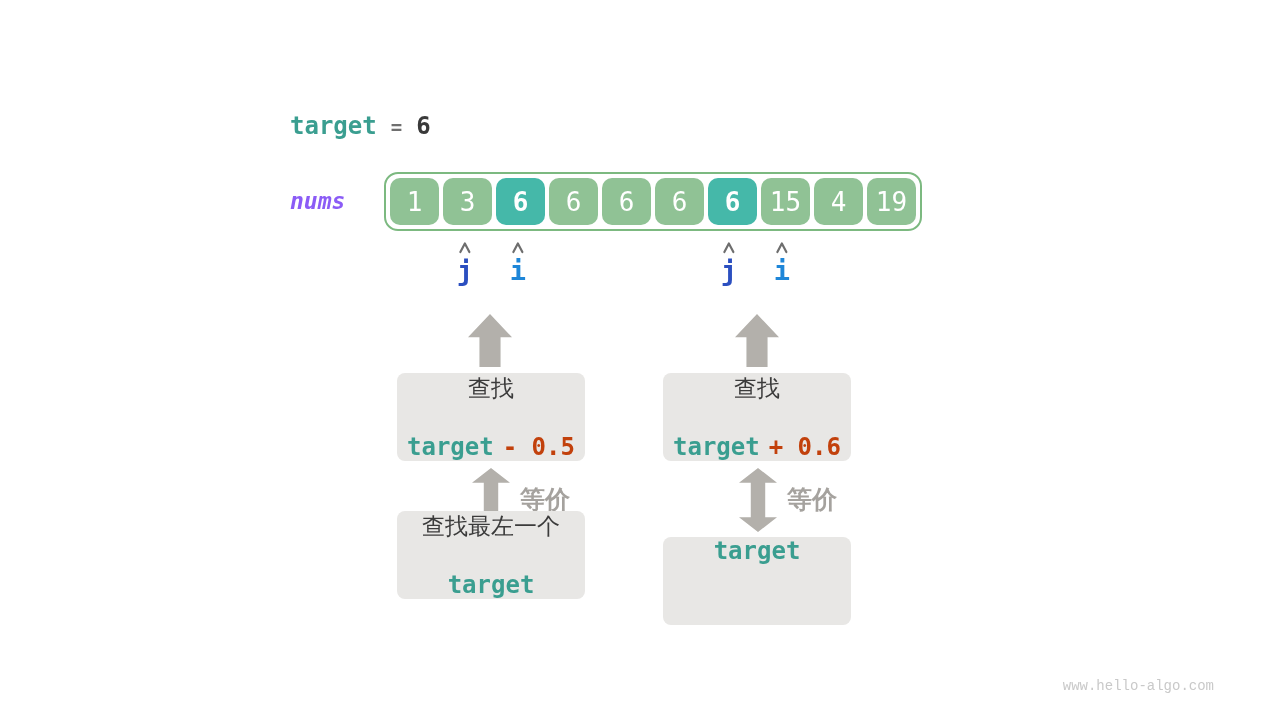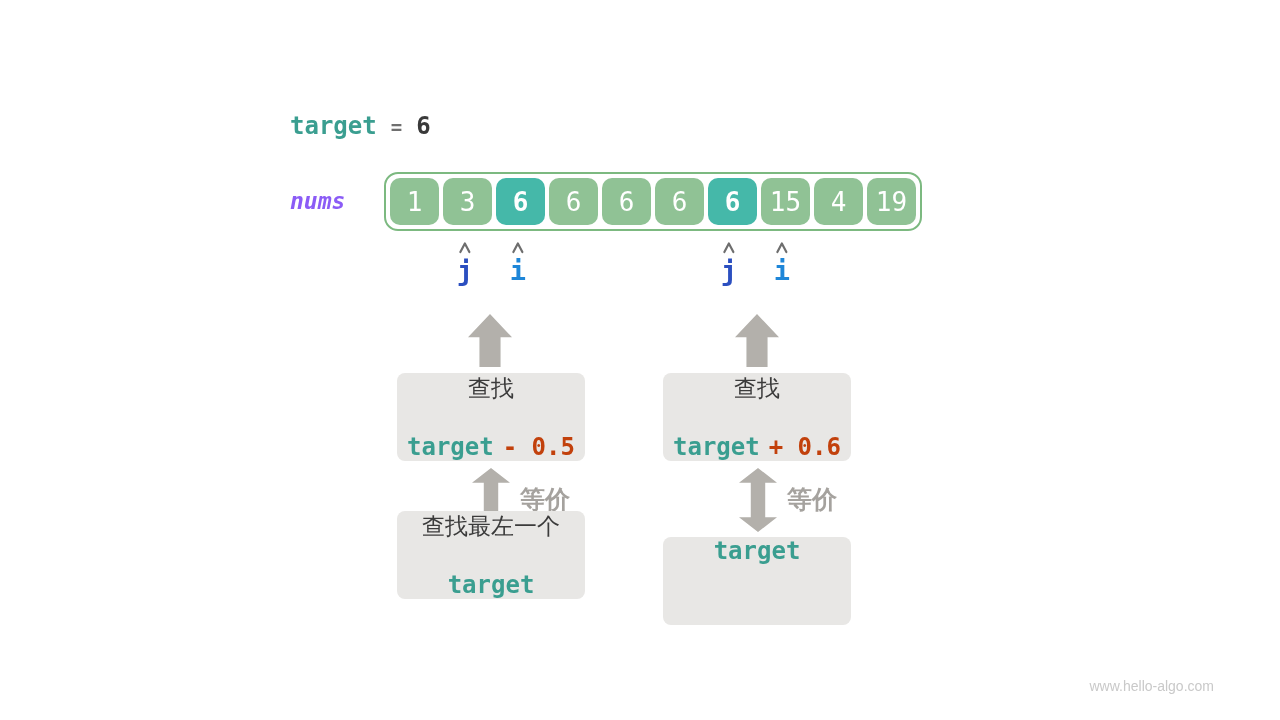--- a/index.html
+++ b/index.html
@@ -48,21 +48,21 @@
   .box .line2 .kw { color: #3a9e90; }
   .box .line2 .op { color: #c2410c; }
 
   
   .dbl-arrow { position: absolute; width: 38px; height: 64px; background: #b3b0ab;
                clip-path: polygon(50% 0, 100% 23%, 69% 23%, 69% 77%, 100% 77%, 50% 100%, 0 77%, 31% 77%, 31% 23%, 0 23%); }
   .equiv-label { position: absolute; color: #a5a29e; font-weight: bold; font-size: 25px; }
 
   
   .watermark { position: absolute; right: 66px; top: 678px; color: #c9c9c9; font-size: 14px;
-               font-family: Liberation Sans, sans-serif; }
+               font-family: Liberation Mono, monospace; }
 </style>
 </head>
 <body>
 
 <div class="canvas">
 
   <div class="target-line">
     <span class="kw">target</span>
     <span class="eq">=</span>
     <span class="val">6</span>

